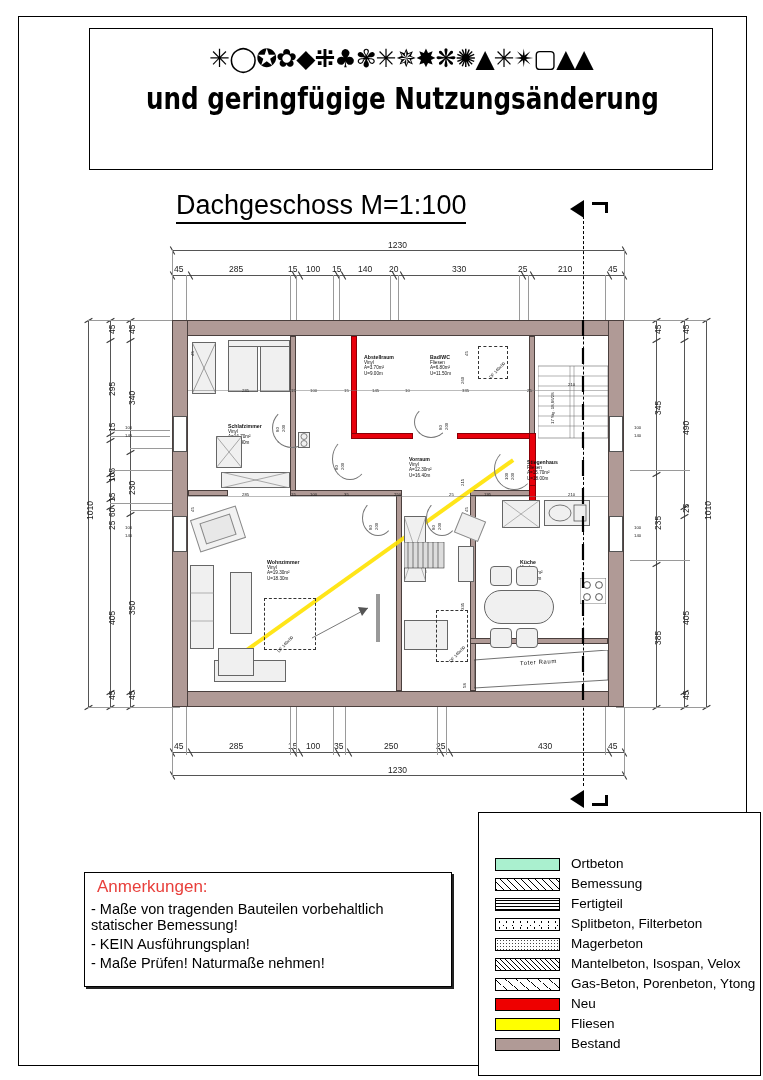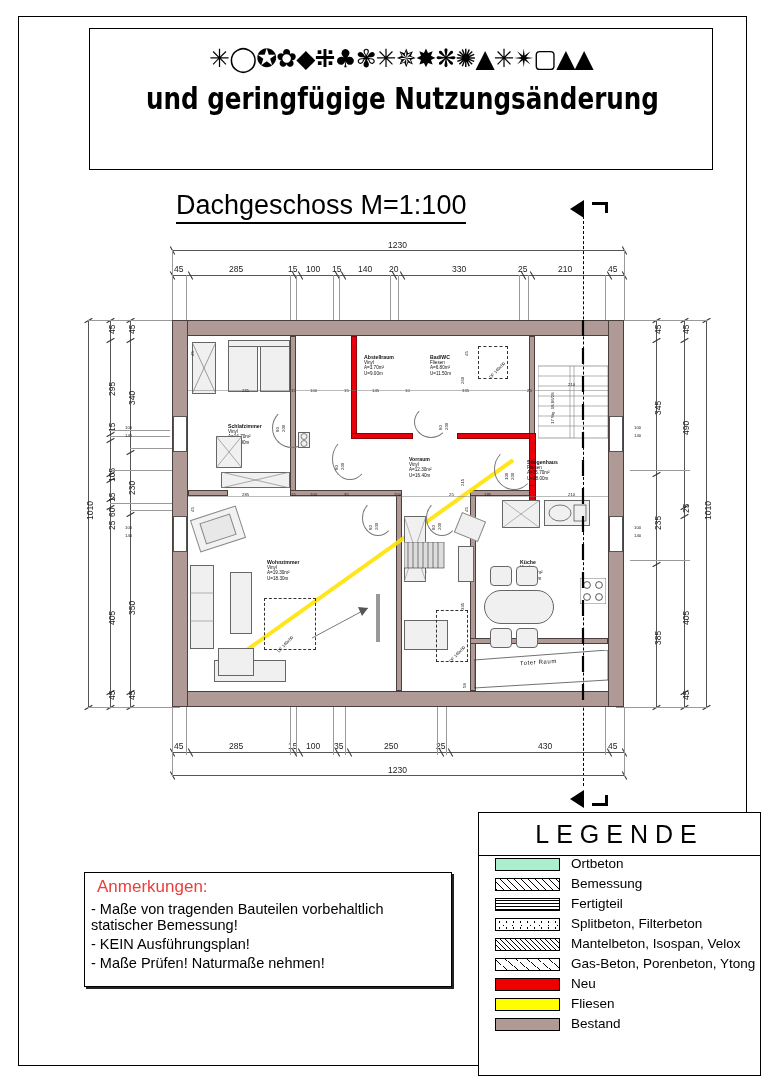--- a/index.html
+++ b/index.html
@@ -530,41 +530,42 @@
   <div class="notes">
     <div class="notes-title">Anmerkungen:</div>
     <div class="notes-list">
       <div>- Maße von tragenden Bauteilen vorbehaltlich statischer Bemessung!</div>
       <div>- KEIN Ausführungsplan!</div>
       <div>- Maße Prüfen! Naturmaße nehmen!</div>
     </div>
   </div>
 
   <div class="legend">
-    <div class="legend-hd">
-      <span>LEGENDE</span>
-    </div>
     <div class="legend-body">
       <div class="leg-row">
         <div class="leg-sw" id="sw0" style="background: rgb(170, 240, 207);"></div>
         <div class="leg-tx">Ortbeton</div>
       </div>
       <div class="leg-row">
         <div class="leg-sw" id="sw1" style="background: repeating-linear-gradient(45deg, rgb(0, 0, 0) 0px, rgb(0, 0, 0) 0.8px, rgb(255, 255, 255) 0.8px, rgb(255, 255, 255) 5px) rgb(255, 255, 255);"></div>
         <div class="leg-tx">Bemessung</div>
       </div>
       <div class="leg-row">
         <div class="leg-sw" id="sw2" style="background: repeating-linear-gradient(0deg, rgb(0, 0, 0) 0px, rgb(0, 0, 0) 0.7px, rgb(255, 255, 255) 0.7px, rgb(255, 255, 255) 3px), repeating-linear-gradient(90deg, rgb(0, 0, 0) 0px, rgb(0, 0, 0) 0.7px, rgb(255, 255, 255) 0.7px, rgb(255, 255, 255) 3px) rgb(255, 255, 255);"></div>
         <div class="leg-tx">Fertigteil</div>
       </div>
       <div class="leg-row">
         <div class="leg-sw" id="sw3" style="background: radial-gradient(rgb(0, 0, 0) 0.6px, transparent 0.7px) 0px 0px / 7px 6px, radial-gradient(rgb(0, 0, 0) 0.5px, transparent 0.6px) 3px 3px / 9px 7px, rgb(255, 255, 255);"></div>
         <div class="leg-tx">Splitbeton, Filterbeton</div>
       </div>
       <div class="leg-row">
+        <div class="leg-sw" id="sw4" style="background: radial-gradient(rgb(68, 68, 68) 0.45px, transparent 0.5px) 0px 0px / 3px 3px, rgb(255, 255, 255);"></div>
+        <div class="leg-tx">Magerbeton</div>
+      </div>
+      <div class="leg-row">
         <div class="leg-sw" id="sw6" style="background: repeating-linear-gradient(45deg, rgb(0, 0, 0) 0px, rgb(0, 0, 0) 0.7px, rgb(255, 255, 255) 0.7px, rgb(255, 255, 255) 3.5px) rgb(255, 255, 255);"></div>
         <div class="leg-tx">Mantelbeton, Isospan, Velox</div>
       </div>
       <div class="leg-row">
         <div class="leg-sw" id="sw7" style="background: repeating-linear-gradient(40deg, rgb(0, 0, 0) 0px, rgb(0, 0, 0) 0.6px, rgb(255, 255, 255) 0.6px, rgb(255, 255, 255) 7px) rgb(255, 255, 255);"></div>
         <div class="leg-tx">Gas-Beton, Porenbeton, Ytong</div>
       </div>
       <div class="leg-row">
         <div class="leg-sw" id="sw8" style="background: rgb(238, 0, 0);"></div>
         <div class="leg-tx">Neu</div>

